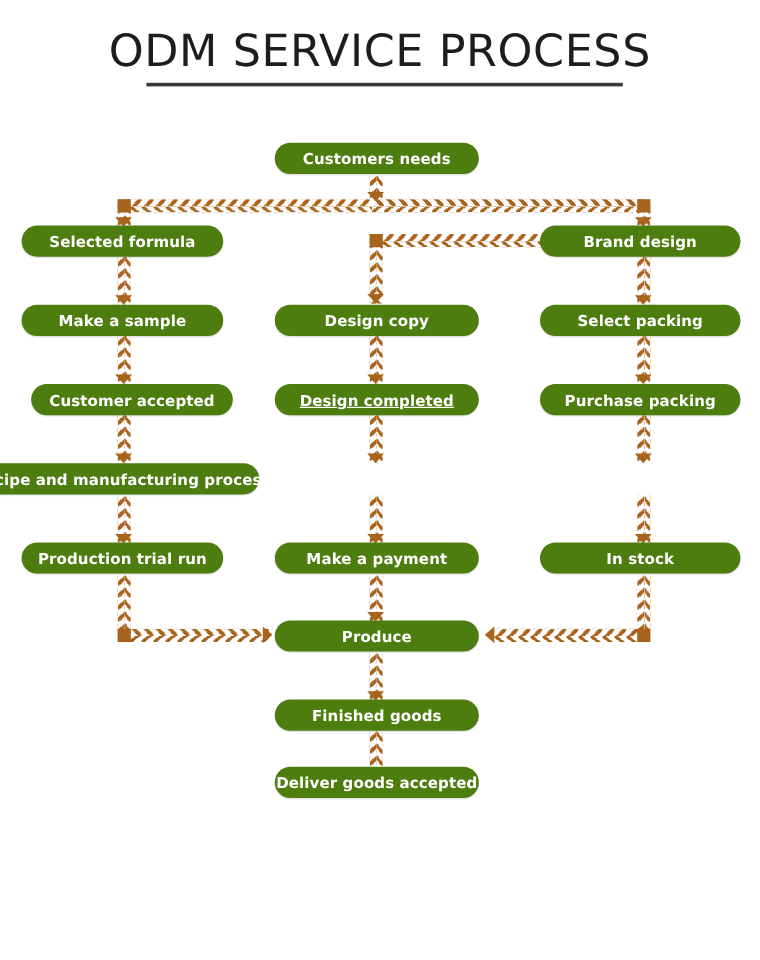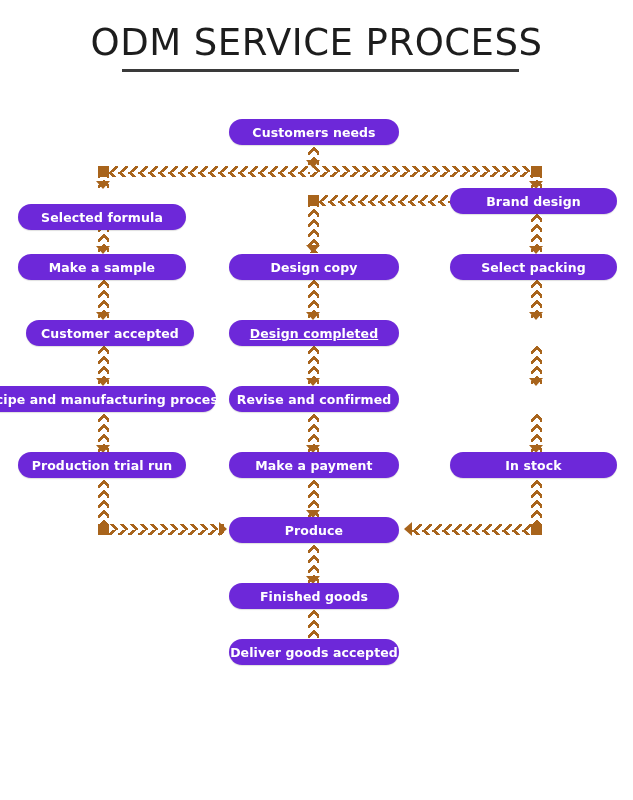--- a/index.html
+++ b/index.html
@@ -44,21 +44,21 @@
     top: 69px;
     width: 397px;
     height: 3px;
     background: #3a3a3a;
   }
 
   
   .node {
     position: absolute;
     box-sizing: border-box;
-    background: #6d28d9;
+    background: #4d7c0f;
     color: #ffffff;
     border-radius: 14px;
     font-size: 12.5px;
     font-weight: 700;
     font-family: "DejaVu Sans", sans-serif;
     letter-spacing: 0.1px;
     display: flex;
     align-items: center;
     justify-content: center;
     text-align: left;
@@ -211,32 +211,32 @@
   <div class="head left" style="left:404px; top:522px;"></div>
 
   <div class="conn v" style="left:308px; top:543px; height:42px;"></div>
   <div class="head down" style="left:306px; top:576px;"></div>
 
   <div class="conn v" style="left:308px; top:608px; height:42px;"></div>
   <div class="head down" style="left:306px; top:641px;"></div>
 
   <div class="node" style="left:229px; top:119px; width:170px;">Customers needs</div>
 
-  <div class="node" style="left:18px; top:188px; width:168px;margin-top:16px;">Selected formula</div>
+  <div class="node" style="left:18px; top:188px; width:168px;">Selected formula</div>
   <div class="node" style="left:18px; top:254px; width:168px;">Make a sample</div>
   <div class="node" style="left:26px; top:320px; width:168px;">Customer accepted</div>
   <div class="node" style="left:-13px; top:386px; width:229px;">Recipe and manufacturing process</div>
   <div class="node" style="left:18px; top:452px; width:168px;">Production trial run</div>
 
   <div class="node" style="left:229px; top:254px; width:170px;">Design copy</div>
   <div class="node" style="left:229px; top:320px; width:170px;text-decoration:underline;">Design completed</div>
-  <div class="node" style="left:229px; top:386px; width:170px;">Revise and confirmed</div>
   <div class="node" style="left:229px; top:452px; width:170px;">Make a payment</div>
 
   <div class="node" style="left:450px; top:188px; width:167px;">Brand design</div>
   <div class="node" style="left:450px; top:254px; width:167px;">Select packing</div>
+  <div class="node" style="left:450px; top:320px; width:167px;">Purchase packing</div>
   <div class="node" style="left:450px; top:452px; width:167px;">In stock</div>
 
   <div class="node" style="left:229px; top:517px; width:170px;">Produce</div>
   <div class="node" style="left:229px; top:583px; width:170px;">Finished goods</div>
   <div class="node" style="left:229px; top:639px; width:170px;">Deliver goods accepted</div>
 
 </div>
 
 </body></html>

